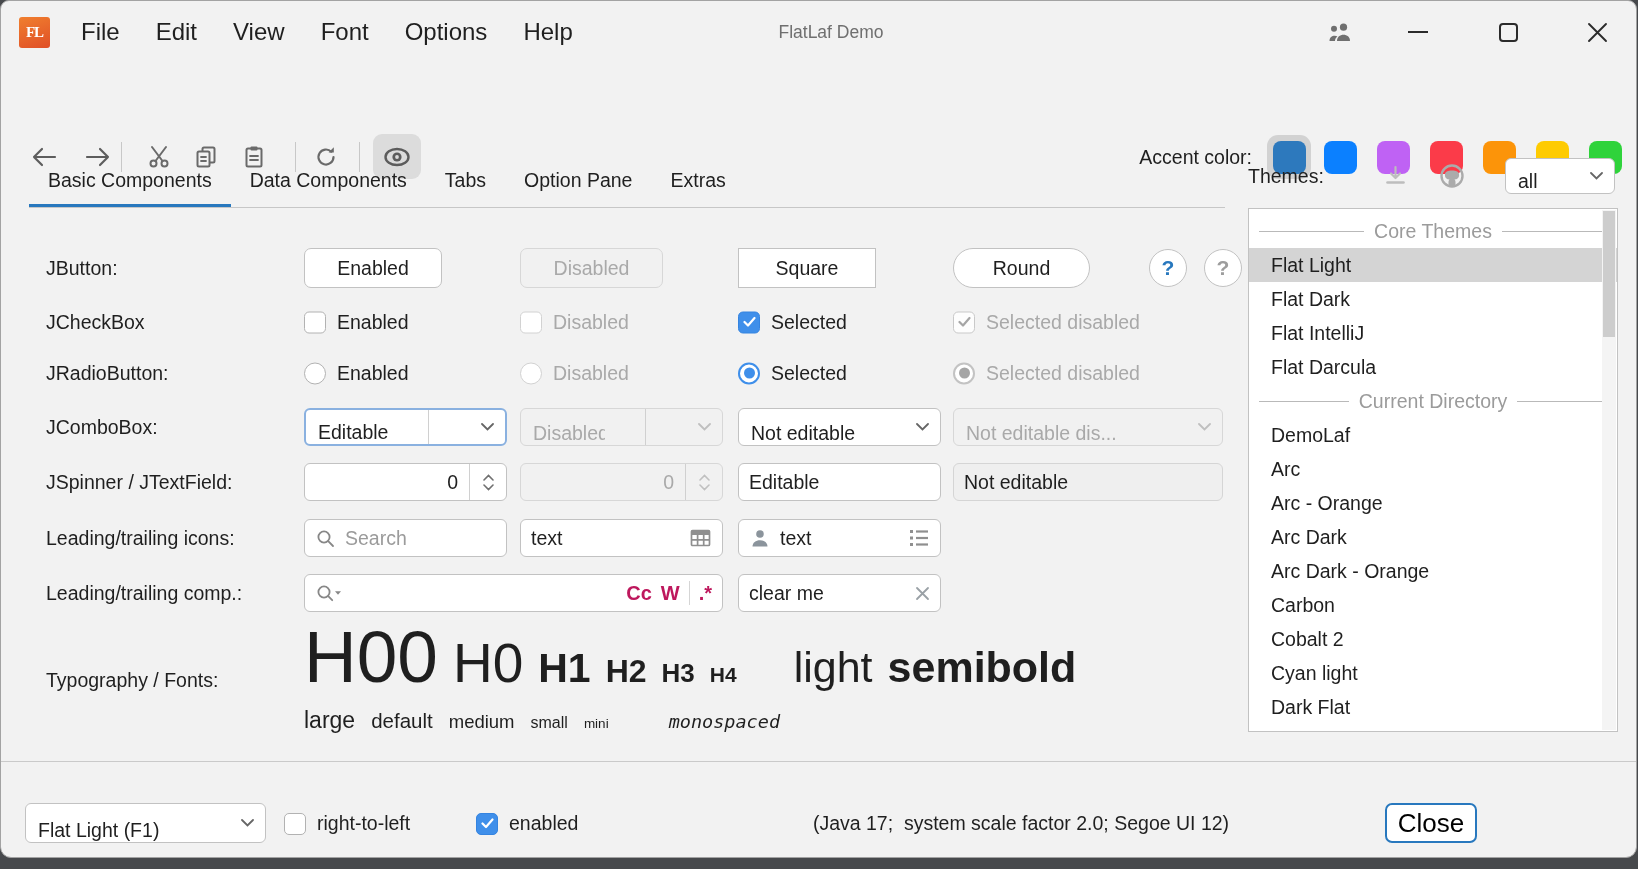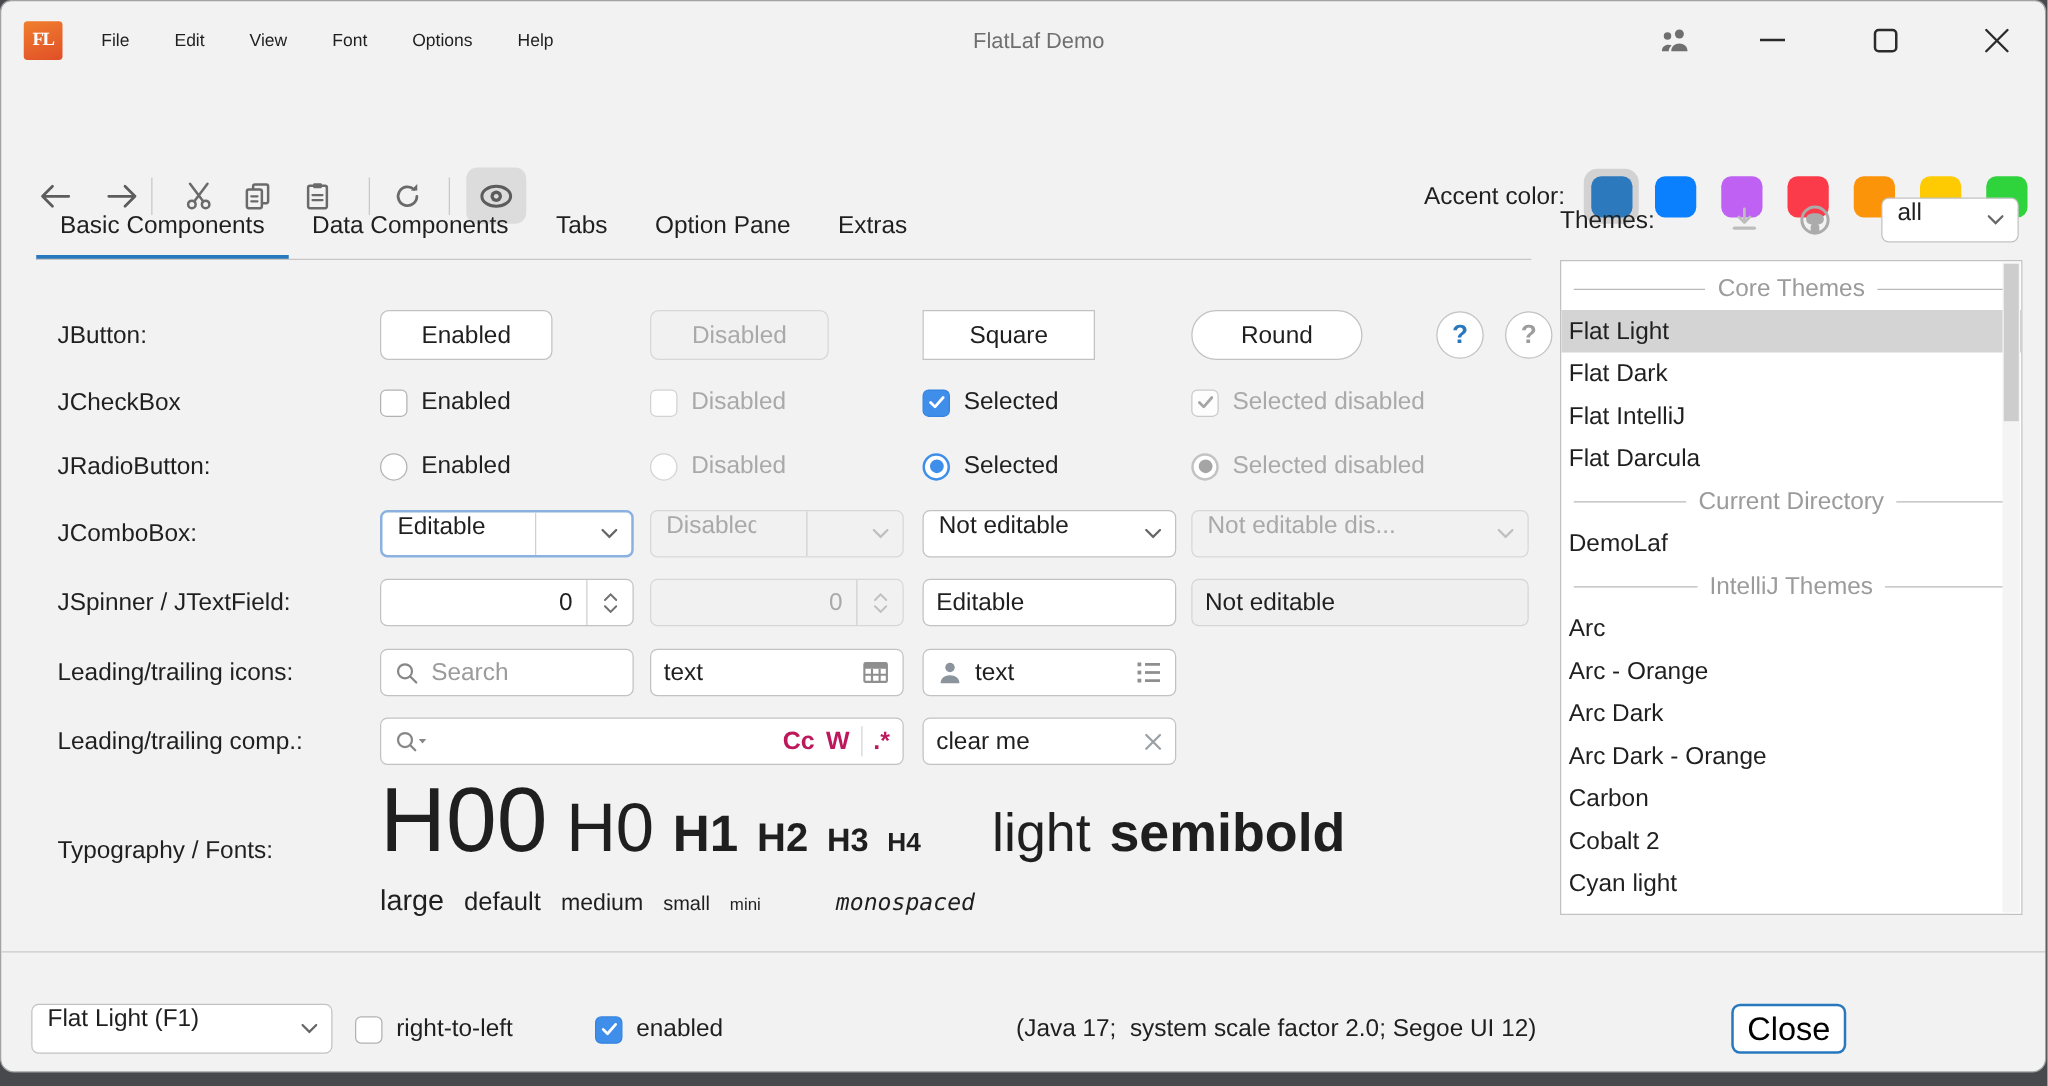--- a/index.html
+++ b/index.html
@@ -8,21 +8,21 @@
   .window { position:absolute; left:0; top:0; width:1637px; height:858px; background:#f2f2f2;
             border:1px solid #a3a3a3; border-radius:9px 9px 11px 11px; overflow:hidden; }
 
   
   .titlebar { position:absolute; left:0; top:0; width:100%; height:62px; }
   .logo { position:absolute; left:18px; top:16px; width:31px; height:31px; border-radius:3px;
           background:linear-gradient(160deg,#f07f2e 0%,#e04f27 100%); color:#fff; font-weight:bold;
           font-size:15px; display:flex; align-items:center; justify-content:center; letter-spacing:-1px;
           font-family:"Liberation Serif", serif; }
   .menubar { position:absolute; left:62px; top:0; height:62px; display:flex; align-items:center; }
-  .menu-item { padding:0 18px; font-size:14px; height:62px; display:flex; align-items:center; cursor:default; }
+  .menu-item { padding:0 18px; font-size:24px; height:62px; display:flex; align-items:center; cursor:default; }
   .win-title { position:absolute; left:0; top:0; width:1660px; height:62px; display:flex; align-items:center;
                justify-content:center; font-size:17.5px; color:#6f6f6f; pointer-events:none; }
   .tb-btn { position:absolute; top:0; width:60px; height:62px; display:flex; align-items:center; justify-content:center; }
 
   
   .toolbar { position:absolute; left:0; top:62px; width:100%; height:56px; }
   .ticon { position:absolute; top:72px; width:34px; height:44px; display:flex; align-items:center; justify-content:center; }
   .tsep { position:absolute; top:79px; width:1px; height:30px; background:#c8c8c8; }
   .eye-toggle { position:absolute; left:372px; top:71px; width:48px; height:45px; background:#dcdcdc;
                 border-radius:9px; display:flex; align-items:center; justify-content:center; }
@@ -35,30 +35,30 @@
   
   .tabbar { position:absolute; left:28px; top:152px; height:55px; display:flex; }
   .tab { position:relative; padding:0 19px; font-size:19.5px; display:flex; align-items:center; }
   .tab.selected::after { content:""; position:absolute; left:0; right:0; bottom:0; height:4px; background:var(--accent); }
   .tabline { position:absolute; left:28px; top:206px; width:1196px; height:1px; background:#c7c7c7; }
 
   
   .themes-label { position:absolute; left:1247px; top:157px; height:36px; display:flex; align-items:center; font-size:19.5px; }
   .dl-icon { position:absolute; left:1382px; top:163px; }
   .gh-icon { position:absolute; left:1437px; top:161px; }
-  .combo { background:#fff; border:1px solid #c2c2c2; border-radius:6px; display:flex; align-items:flex-start; overflow:hidden;gap:40px; }
+  .combo { background:#fff; border:1px solid #c2c2c2; border-radius:6px; display:flex; align-items:flex-end; overflow:hidden;gap:40px; }
   .combo .ctext { flex:1; padding-left:12px; font-size:19.5px; white-space:nowrap; overflow:hidden; }
   .combo .arrowbox { width:36px; align-self:stretch; display:flex; align-items:center; justify-content:center; flex:none; }
   .combo .cdiv { width:1px; align-self:stretch; background:#d0d0d0; flex:none; }
   .all-combo { position:absolute; left:1504px; top:157px; width:110px; height:36px; }
 
   .themelist { position:absolute; left:1247px; top:207px; width:370px; height:524px; background:#fff;
                border:1px solid #c2c2c2; overflow:hidden; font-size:19.5px; }
   .tl-inner { position:absolute; left:0; top:5px; right:0; }
-  .tl-item { height:34px; line-height:34px; padding-left:6px; white-space:nowrap; }
+  .tl-item { height:34px; line-height:34px; padding-left:22px; white-space:nowrap; }
   .tl-item.selected { background:var(--selection); }
   .tl-header { height:34px; display:flex; align-items:center; color:#9b9b9b; padding:0 10px; }
   .tl-header::before, .tl-header::after { content:""; flex:1; height:1px; background:#b9b9b9; }
   .tl-header span { padding:0 10px; }
   .tl-scroll { position:absolute; right:1px; top:1px; bottom:1px; width:14px; background:#f4f4f4; }
   .tl-thumb { position:absolute; left:1px; top:1px; width:12px; height:126px; background:#cdcdcd; }
 
   
   .row { position:absolute; left:45px; width:1160px; height:40px; }
   .rlabel { position:absolute; left:0; top:0; height:40px; display:flex; align-items:center; font-size:19.5px; }
@@ -266,23 +266,20 @@
           <span>Core Themes</span>
         </div>
       <div class="tl-item selected">Flat Light</div>
       <div class="tl-item">Flat Dark</div>
       <div class="tl-item">Flat IntelliJ</div>
       <div class="tl-item">Flat Darcula</div>
       <div class="tl-header">
           <span>Current Directory</span>
         </div>
       <div class="tl-item">DemoLaf</div>
-      <div class="tl-header">
-          <span>IntelliJ Themes</span>
-        </div>
       <div class="tl-item">Arc</div>
       <div class="tl-item">Arc - Orange</div>
       <div class="tl-item">Arc Dark</div>
       <div class="tl-item">Arc Dark - Orange</div>
       <div class="tl-item">Carbon</div>
       <div class="tl-item">Cobalt 2</div>
       <div class="tl-item">Cyan light</div>
       <div class="tl-item">Dark Flat</div>
     </div>
     <div class="tl-scroll">

